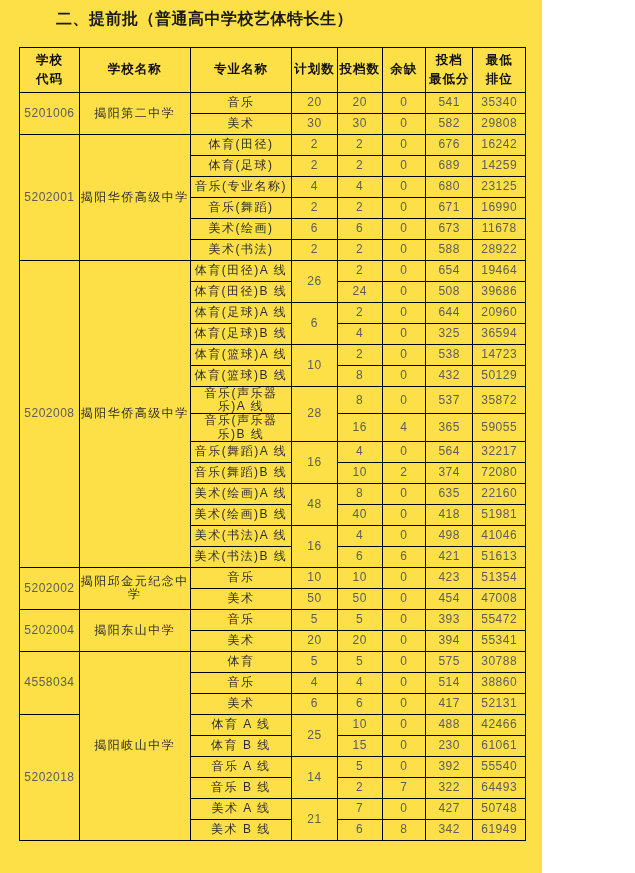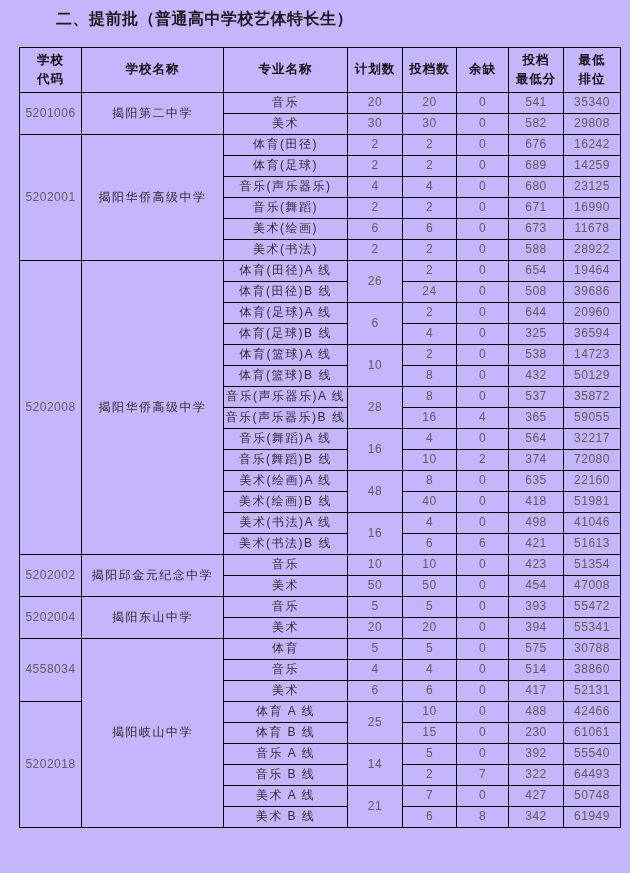--- a/index.html
+++ b/index.html
@@ -2,33 +2,33 @@
 <html><head>
 <meta charset="utf-8">
 <style>
   * { box-sizing: border-box; }
   html, body {
     margin: 0; padding: 0;
     background: #ffffff;
     width: 635px;
     font-family: "Liberation Sans", "DejaVu Sans", sans-serif;
   }
-  .page { width: 630px; min-height: 873px; background: #c4b5fd; }
+  .page { width: 542px; min-height: 873px; background: #fde047; }
   .doc-title {
     font-size: 16px;
     font-weight: bold;
     color: #1a1a1a;
     margin: 0;
     padding: 9px 0 0 56px;
     letter-spacing: 0.5px;
   }
   table.score-table {
     border-collapse: collapse;
     table-layout: fixed;
-    margin: 17px 4px 0 19px;
+    margin: 17px 16px 0 19px;
     border: 1.5px solid #000;
   }
   .score-table th, .score-table td {
     border: 1px solid #000;
     text-align: center;
     vertical-align: middle;
     padding: 0 1px;
     overflow: hidden;
   }
   .score-table th {
@@ -107,21 +107,21 @@
         </tr>
         <tr>
           <td class="cn">体育(足球)</td>
           <td class="num">2</td>
           <td class="num">2</td>
           <td class="num">0</td>
           <td class="num">689</td>
           <td class="num">14259</td>
         </tr>
         <tr>
-          <td class="cn">音乐(声乐器乐)</td>
+          <td class="cn">音乐(专业名称)</td>
           <td class="num">4</td>
           <td class="num">4</td>
           <td class="num">0</td>
           <td class="num">680</td>
           <td class="num">23125</td>
         </tr>
         <tr>
           <td class="cn">音乐(舞蹈)</td>
           <td class="num">2</td>
           <td class="num">2</td>

